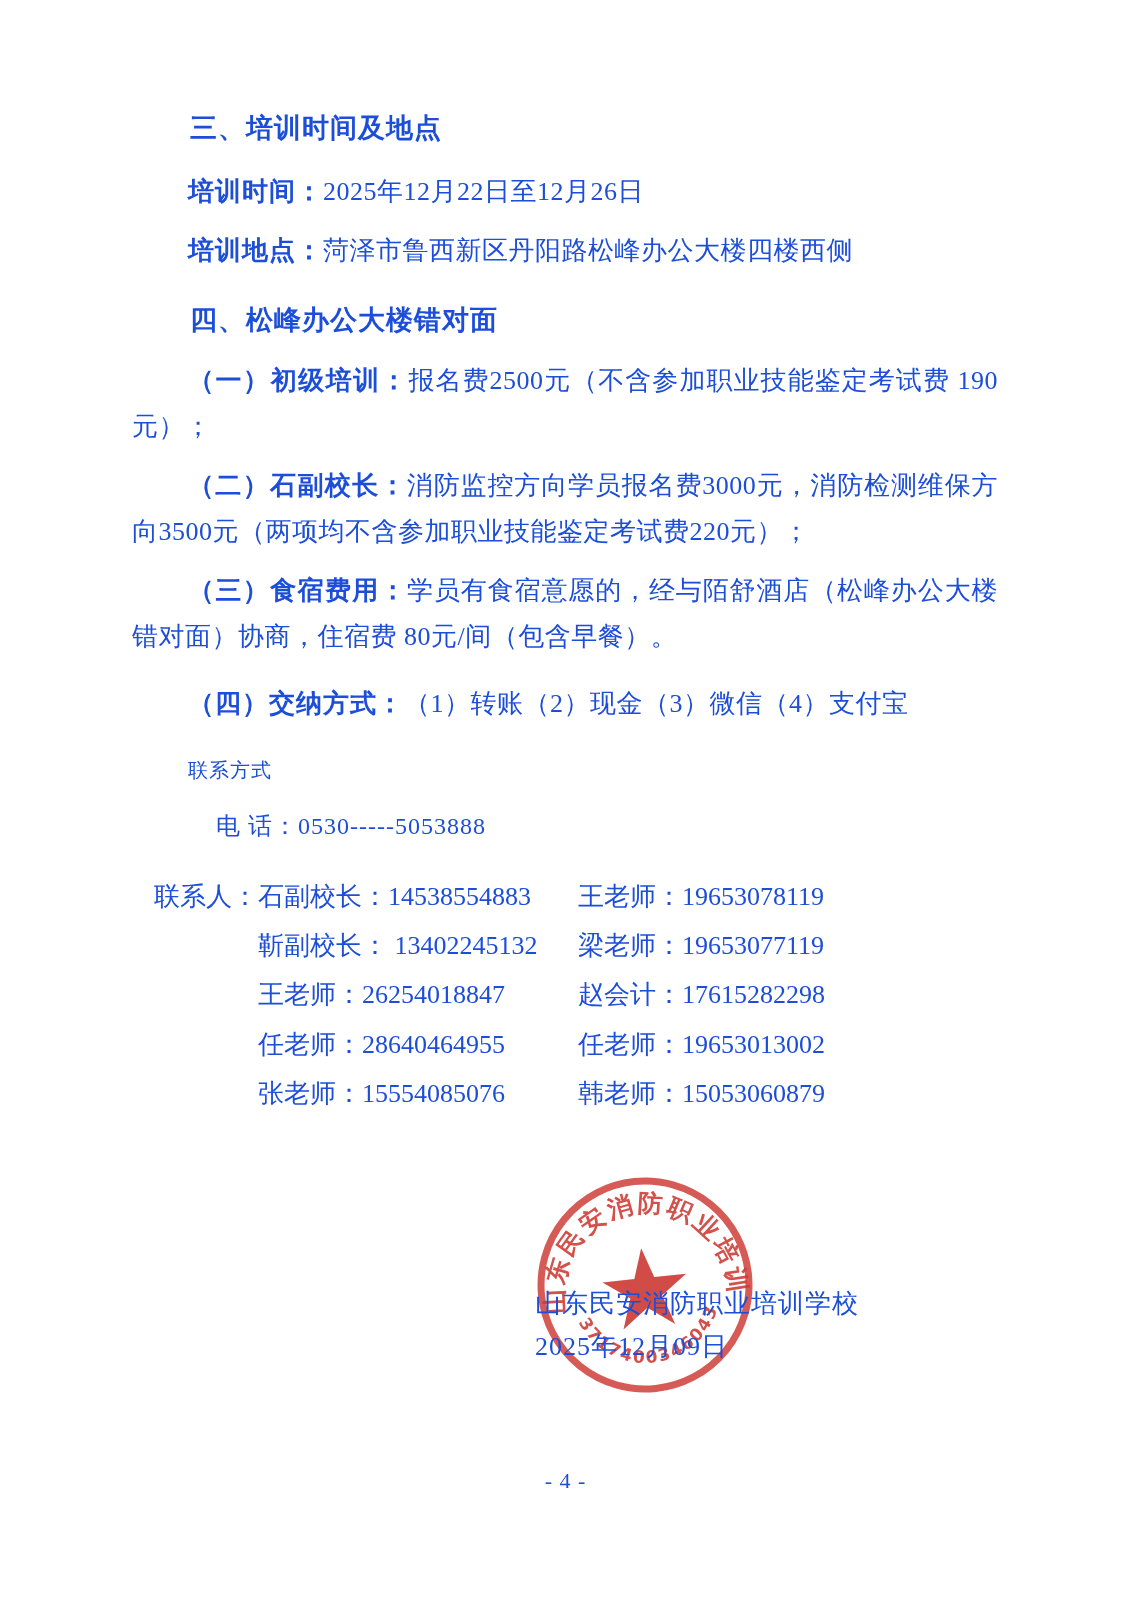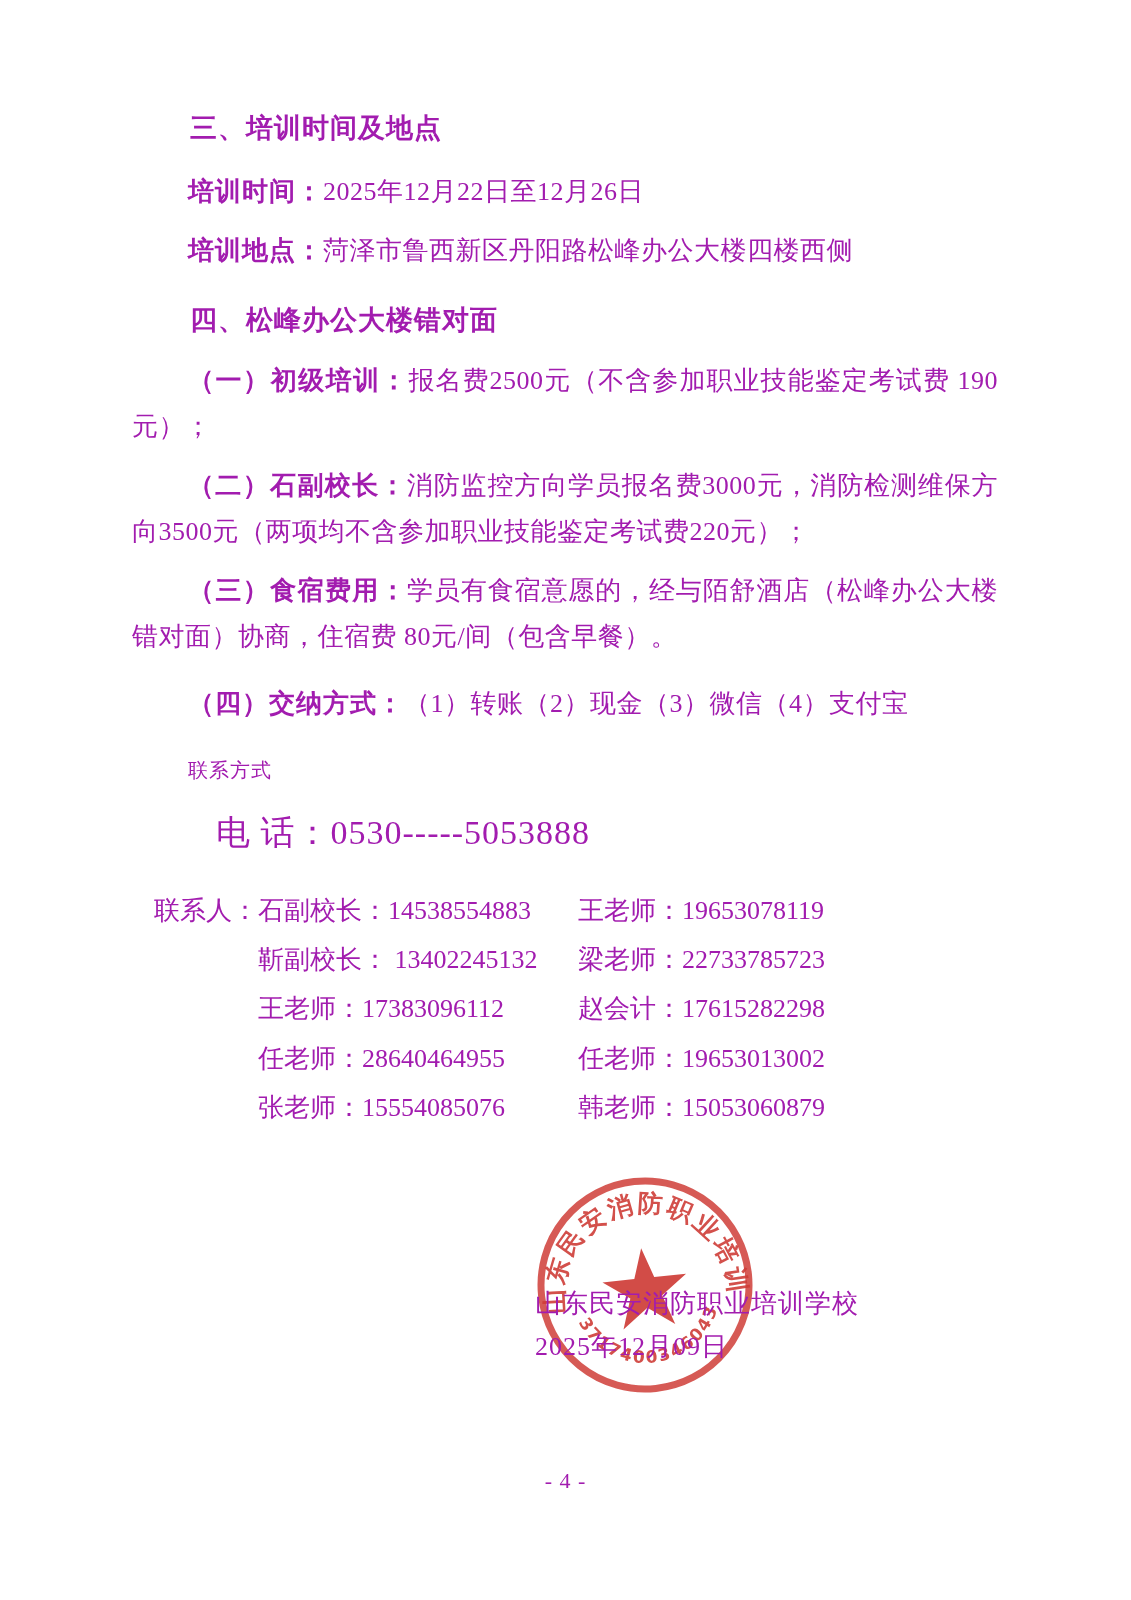--- a/index.html
+++ b/index.html
@@ -6,21 +6,21 @@
     margin: 0;
     padding: 0;
     background: #ffffff;
   }
   .page {
     position: relative;
     width: 1131px;
     height: 1600px;
     background: #ffffff;
     font-family: "Liberation Serif", "DejaVu Serif", serif;
-    color: #a21caf;
+    color: #1d4ed8;
     overflow: hidden;
   }
   .content {
     position: absolute;
     left: 132px;
     top: 108px;
     width: 866px;
   }
   .h2 {
     font-family: "DejaVu Sans", "Liberation Sans", sans-serif;
@@ -53,21 +53,21 @@
   .spaced {
     margin-top: 22px;
   }
   .contact-title {
     font-size: 20px;
     margin: 30px 0 26px 0;
     padding-left: 56px;
     letter-spacing: 1px;
   }
   .phone-line {
-    font-size: 34px;
+    font-size: 24px;
     margin: 0 0 30px 0;
     padding-left: 84px;
     letter-spacing: 1px;
   }
   .contacts {
     font-size: 26px;
     line-height: 1.9;
     padding-left: 0;
   }
   .contact-row {
@@ -146,26 +146,26 @@
 
       <div class="contact-row first">
         <span class="c-lead">联系人：</span>
         <span class="c-left">石副校长：14538554883</span>
         <span class="c-right">王老师：19653078119</span>
       </div>
 
       <div class="contact-row">
         <span class="c-lead"></span>
         <span class="c-left">靳副校长： 13402245132</span>
-        <span class="c-right">梁老师：22733785723</span>
-      </div>
-
-      <div class="contact-row">
-        <span class="c-lead"></span>
-        <span class="c-left">王老师：17383096112</span>
+        <span class="c-right">梁老师：19653077119</span>
+      </div>
+
+      <div class="contact-row">
+        <span class="c-lead"></span>
+        <span class="c-left">王老师：26254018847</span>
         <span class="c-right">赵会计：17615282298</span>
       </div>
 
       <div class="contact-row">
         <span class="c-lead"></span>
         <span class="c-left">任老师：28640464955</span>
         <span class="c-right">任老师：19653013002</span>
       </div>
 
       <div class="contact-row">

